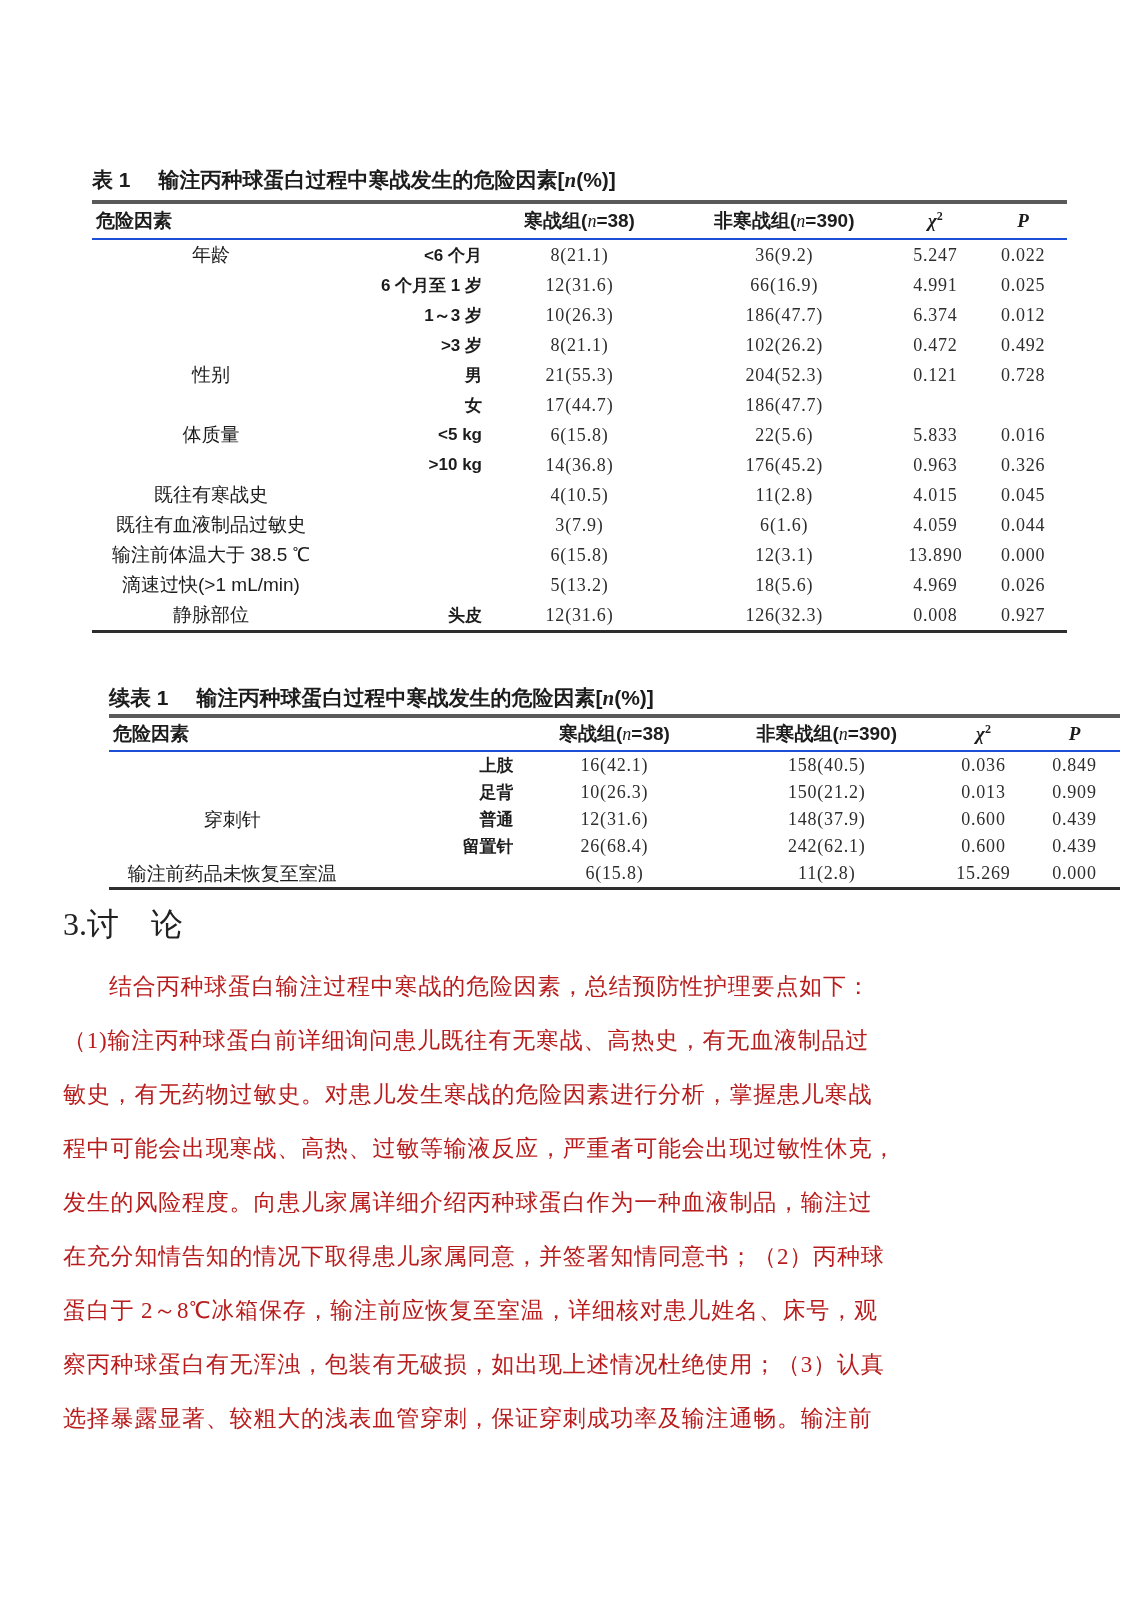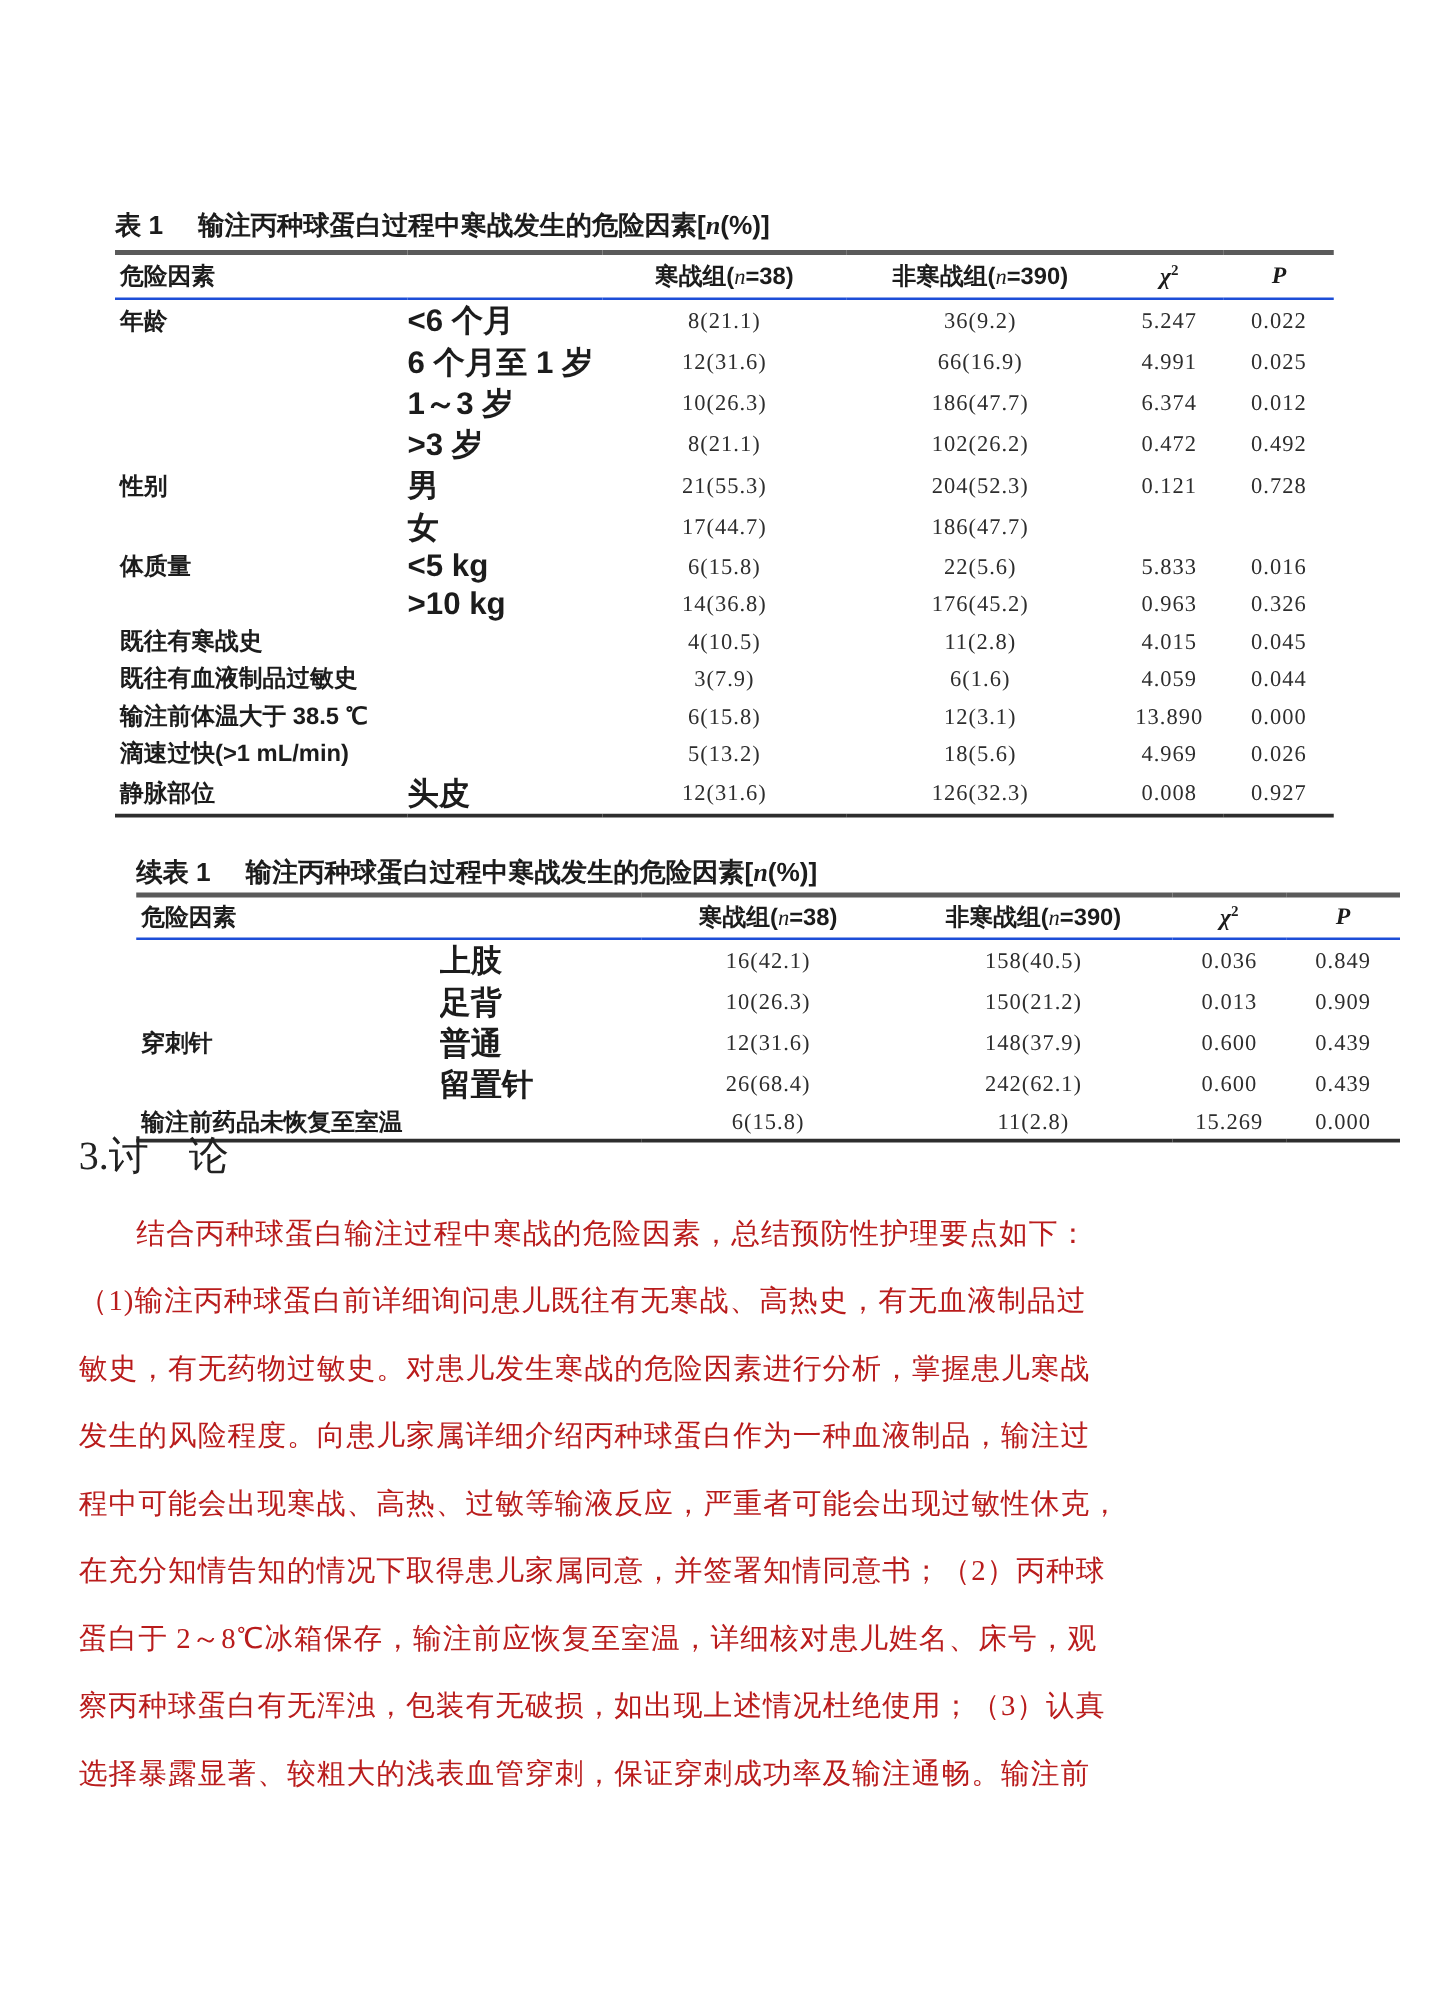--- a/index.html
+++ b/index.html
@@ -43,27 +43,27 @@
     font-family: "Liberation Sans", sans-serif;
     font-weight: 700; font-size: 19px; color: #1c1c1c;
     text-align: center; white-space: nowrap;
   }
   th.th-factor { text-align: left; padding-left: 4px; }
   th .var { font-weight: 400; font-size: 18px; }
   th sup { font-size: 12px; font-family: "Liberation Serif", serif; }
   th.th-chi i, th.th-p i { font-family: "Liberation Serif", serif; font-weight: 700; }
   td.c-factor {
     font-family: "Liberation Sans", sans-serif;
-    font-weight: 700; font-size: 19px; color: #1c1c1c;
-    text-align: left; padding-left: 4px; white-space: nowrap;
+    font-weight: 400; font-size: 19px; color: #1c1c1c;
+    text-align: center; padding-left: 4px; white-space: nowrap;
   }
   td.c-sub {
     font-family: "Liberation Sans", sans-serif;
-    font-weight: 700; font-size: 25px; color: #1c1c1c;
-    text-align: left; white-space: nowrap;
+    font-weight: 700; font-size: 17px; color: #1c1c1c;
+    text-align: right; white-space: nowrap;
   }
   td.c-num {
     font-family: "Liberation Serif", serif;
     font-size: 18px; color: #2d2d2d;
     text-align: center; letter-spacing: 0.8px; white-space: nowrap;
   }
 
   
   .section-heading {
     position: absolute; top: 903px; left: 63px;
@@ -279,21 +279,21 @@
         </tr>
     </tbody>
   </table>
 
   <div class="section-heading">3.讨　论</div>
 
   <div class="para">
     <div class="para-line indent">结合丙种球蛋白输注过程中寒战的危险因素，总结预防性护理要点如下：</div>
     <div class="para-line">（1)输注丙种球蛋白前详细询问患儿既往有无寒战、高热史，有无血液制品过</div>
     <div class="para-line">敏史，有无药物过敏史。对患儿发生寒战的危险因素进行分析，掌握患儿寒战</div>
+    <div class="para-line">程中可能会出现寒战、高热、过敏等输液反应，严重者可能会出现过敏性休克，</div>
     <div class="para-line">发生的风险程度。向患儿家属详细介绍丙种球蛋白作为一种血液制品，输注过</div>
-    <div class="para-line">程中可能会出现寒战、高热、过敏等输液反应，严重者可能会出现过敏性休克，</div>
     <div class="para-line">在充分知情告知的情况下取得患儿家属同意，并签署知情同意书；（2）丙种球</div>
     <div class="para-line">蛋白于 2～8℃冰箱保存，输注前应恢复至室温，详细核对患儿姓名、床号，观</div>
     <div class="para-line">察丙种球蛋白有无浑浊，包装有无破损，如出现上述情况杜绝使用；（3）认真</div>
     <div class="para-line">选择暴露显著、较粗大的浅表血管穿刺，保证穿刺成功率及输注通畅。输注前</div>
   </div>
 
 </div>
 
 </body></html>

